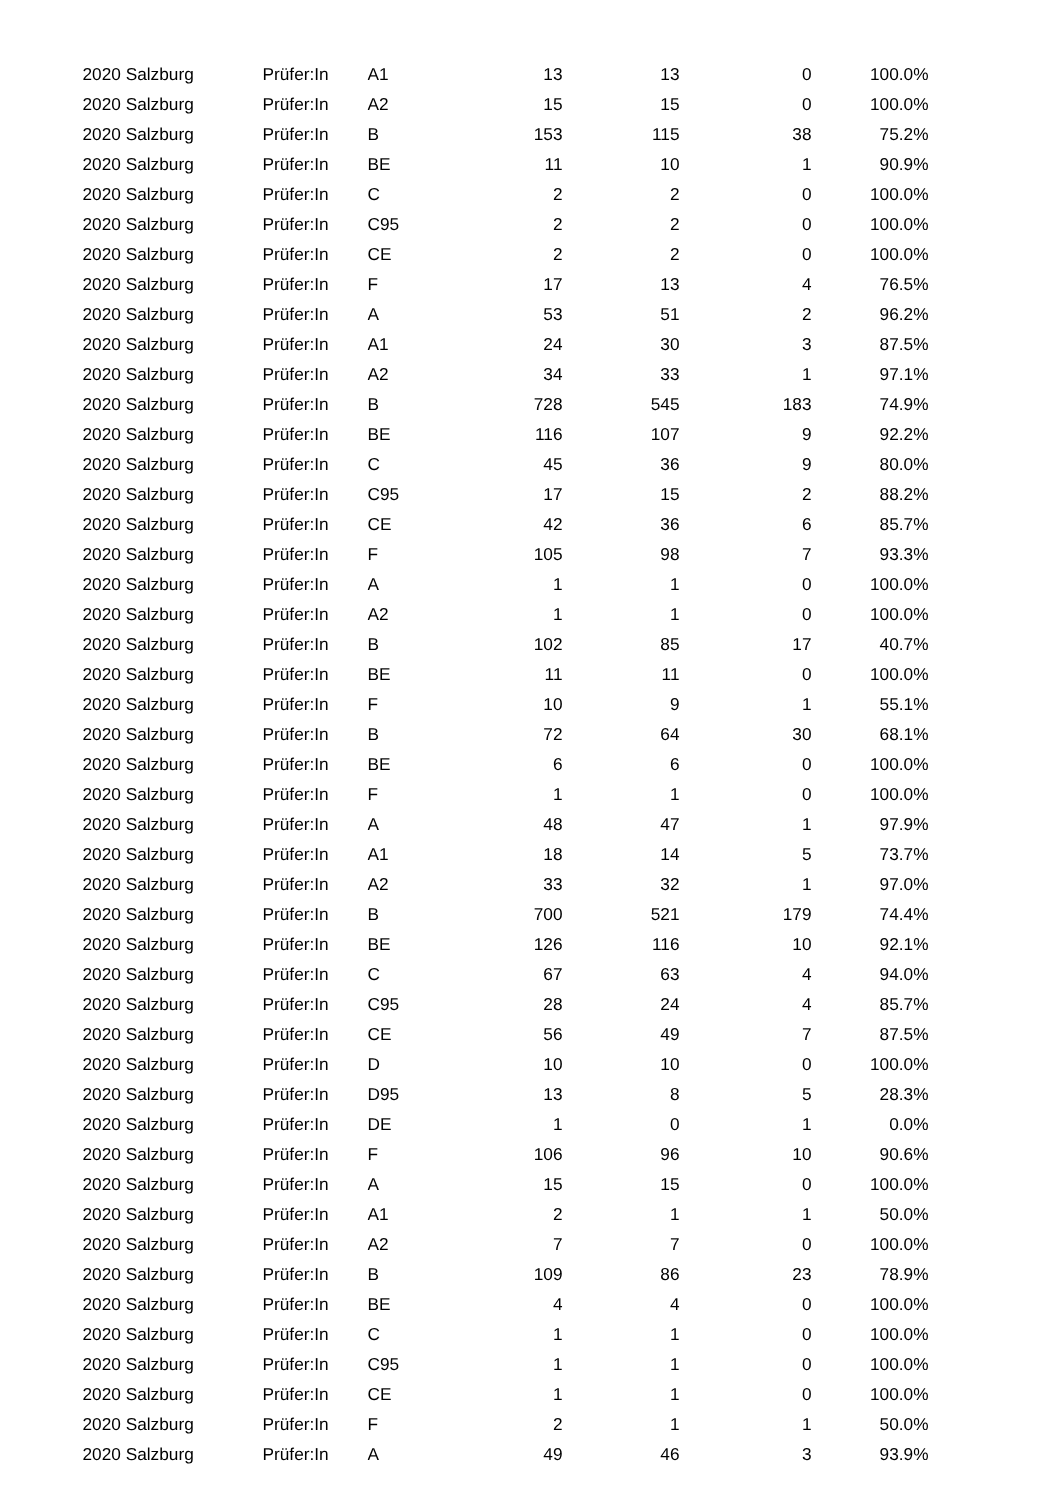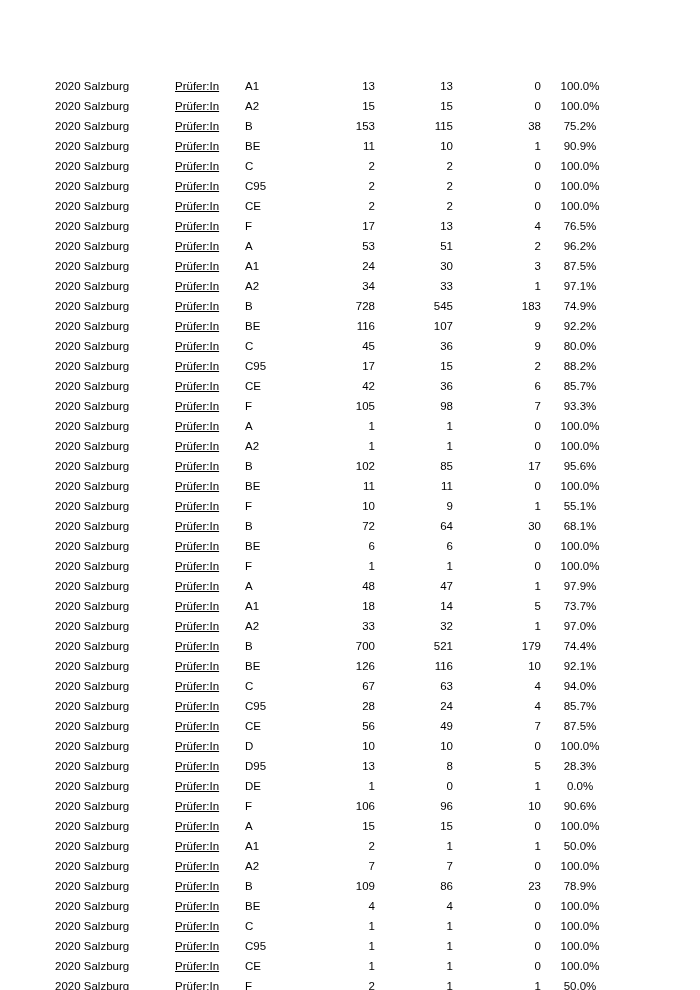--- a/index.html
+++ b/index.html
@@ -11,43 +11,43 @@
     width: 700px;
     height: 990px;
     font-family: "Liberation Sans", sans-serif;
     color: #000000;
   }
   .page {
     position: relative;
     width: 693px;
     height: 990px;
     box-sizing: border-box;
-    padding: 76px 0 0 0;
+    padding: 40px 0 0 0;
   }
   table.data-table {
     border-collapse: collapse;
     width: 540px;
     margin-left: 55px;
     table-layout: fixed;
     font-size: 11.5px;
   }
   table.data-table td {
     padding: 0;
     height: 20px;
     line-height: 20px;
     white-space: nowrap;
     overflow: hidden;
   }
   .col-region   { width: 120px; text-align: left; padding-left: 2px; }
-  .col-role     { width: 70px;  text-align: left; text-decoration: underline; }
+  .col-role     { width: 70px;  text-align: left; }
   .col-class    { width: 52px;  text-align: left; }
   .col-total    { width: 78px;  text-align: right; padding-right: 16px; }
   .col-pass     { width: 78px;  text-align: right; padding-right: 16px; }
   .col-fail     { width: 88px;  text-align: right; padding-right: 18px; }
-  .col-rate     { width: 78px;  text-align: center; padding-right: 4px; }
+  .col-rate     { width: 78px;  text-align: right; padding-right: 4px; }
 </style>
 </head>
 <body>
 
 <div class="page">
   <table class="data-table">
     <tbody>
         <tr>
           <td class="col-region">2020 Salzburg</td>
           <td class="col-role">Prüfer:In</td>
@@ -219,21 +219,21 @@
           <td class="col-fail">0</td>
           <td class="col-rate">100.0%</td>
         </tr>
         <tr>
           <td class="col-region">2020 Salzburg</td>
           <td class="col-role">Prüfer:In</td>
           <td class="col-class">B</td>
           <td class="col-total">102</td>
           <td class="col-pass">85</td>
           <td class="col-fail">17</td>
-          <td class="col-rate">95.6%</td>
+          <td class="col-rate">40.7%</td>
         </tr>
         <tr>
           <td class="col-region">2020 Salzburg</td>
           <td class="col-role">Prüfer:In</td>
           <td class="col-class">BE</td>
           <td class="col-total">11</td>
           <td class="col-pass">11</td>
           <td class="col-fail">0</td>
           <td class="col-rate">100.0%</td>
         </tr>

